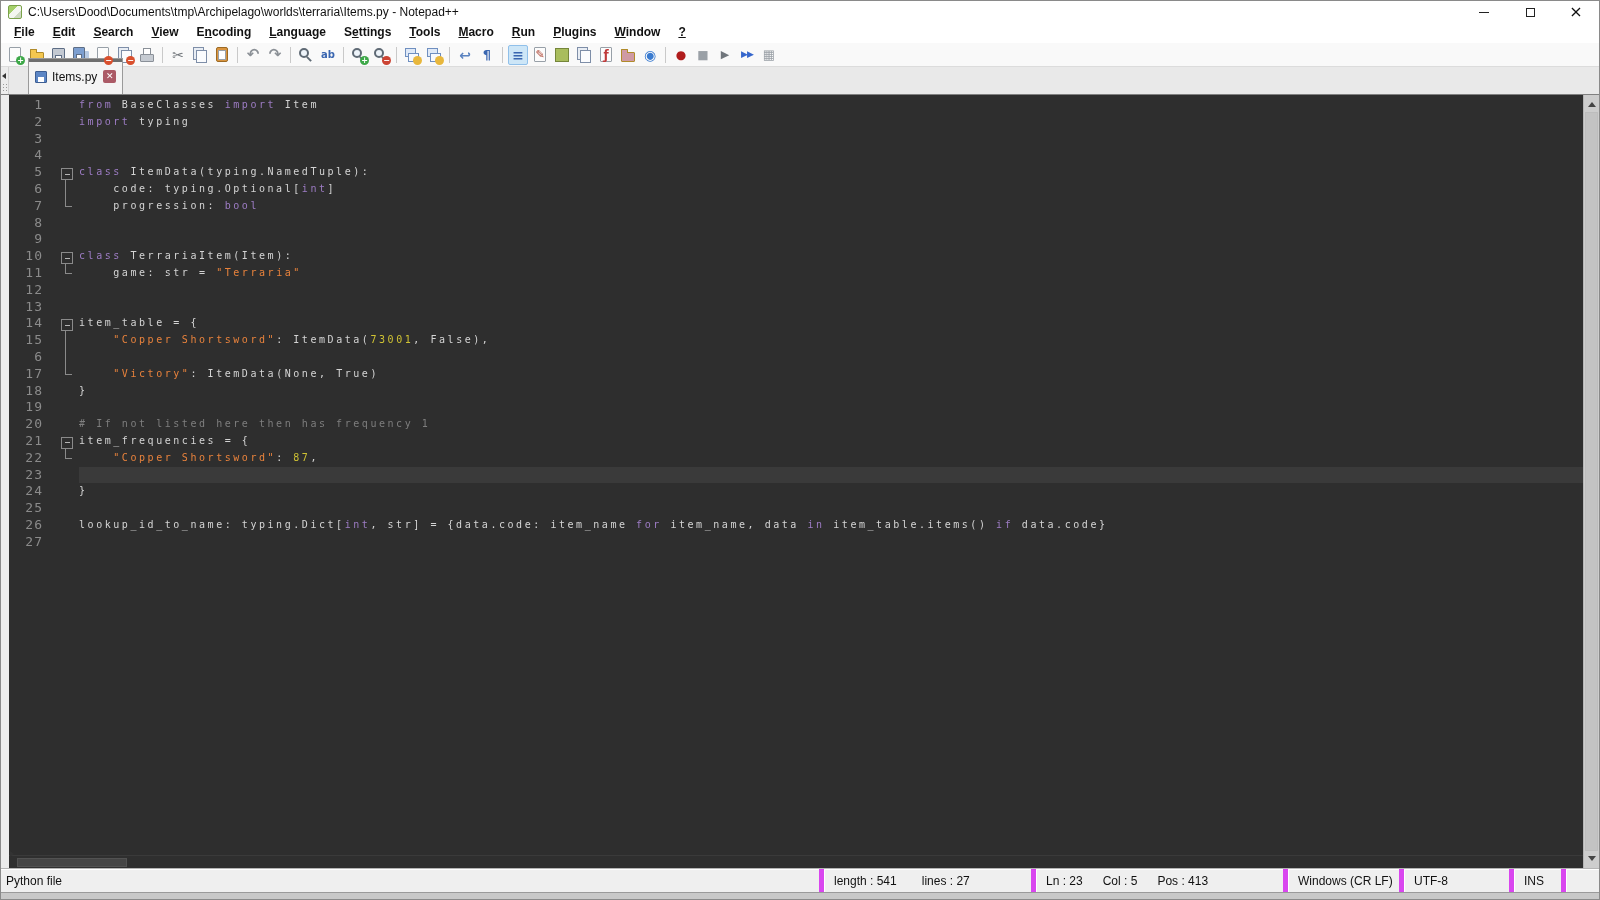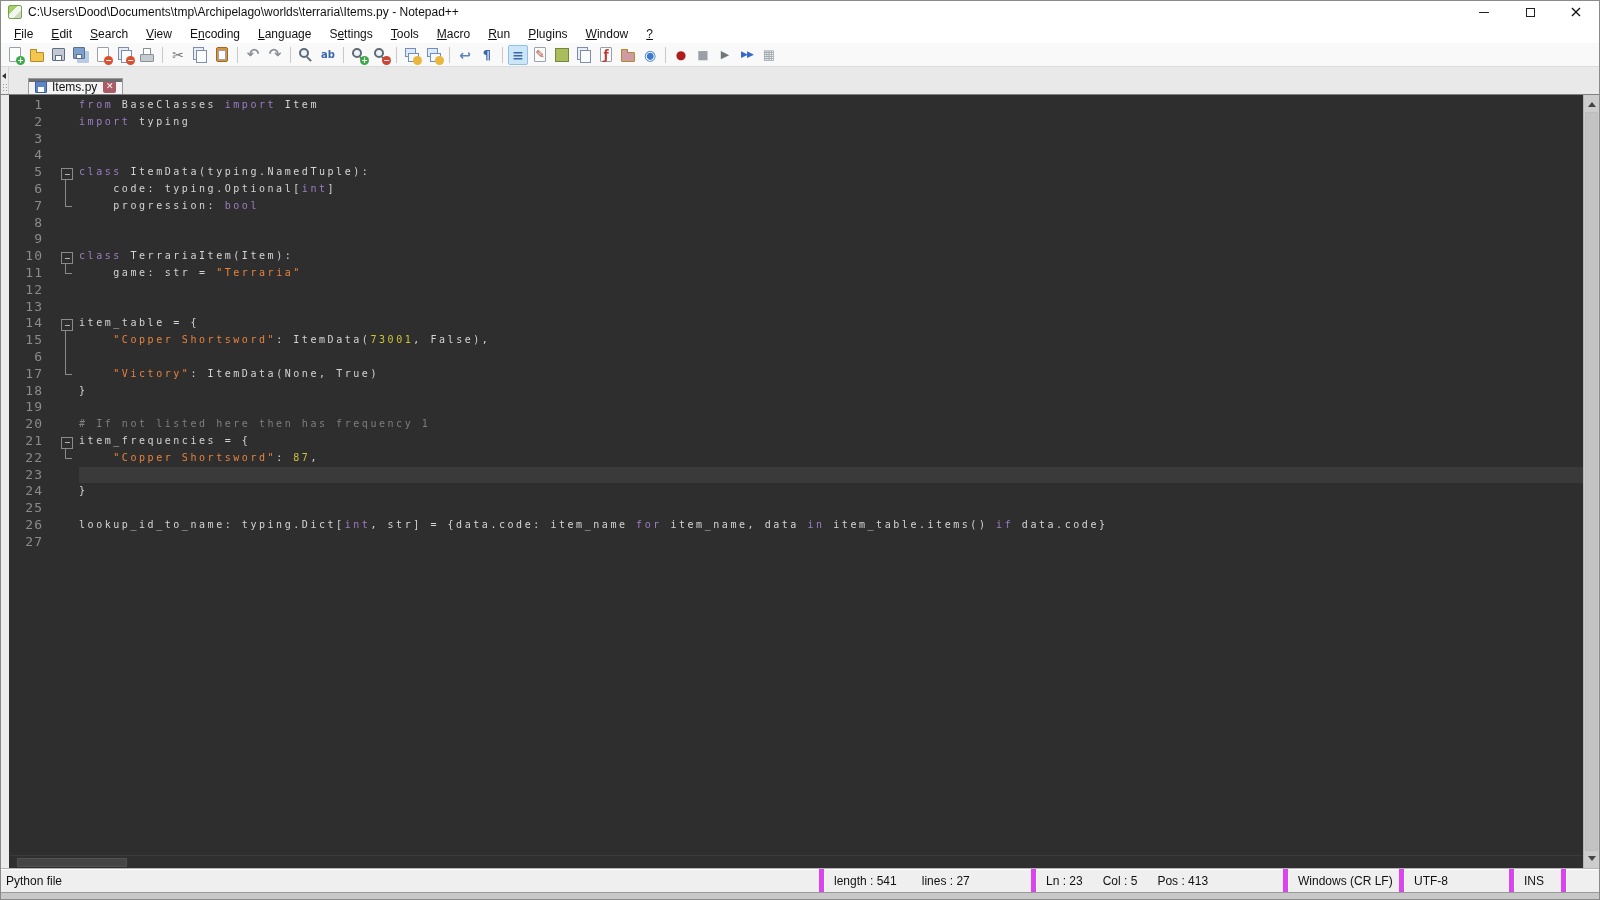--- a/index.html
+++ b/index.html
@@ -13,21 +13,21 @@
               background:linear-gradient(135deg,#a5d06a 0 35%,#f3f6ef 35% 70%,#cdd8c2 70%); flex:none; }
   .title-text { font-size:12px; color:#111; white-space:nowrap; }
   .tb-spacer { flex:1; }
   .winbtn { width:46px; height:22px; display:flex; align-items:center; justify-content:center; flex:none; }
   .glyph-min { width:10px; height:1px; background:#222; }
   .glyph-restore { position:relative; width:9px; height:9px; border:1px solid #222; background:#fff; }
   .glyph-restore::before { content:""; position:absolute; left:2px; top:-4px; width:9px; height:9px; border:1px solid #222; z-index:-1; }
   .glyph-close { font-size:16px; line-height:16px; color:#111; font-family:"DejaVu Sans",sans-serif; }
 
   
-  .menubar { height:20px; background:#fff; display:flex; align-items:flex-end; padding-left:4px; flex:none; }
+  .menubar { height:20px; background:#fff; display:flex; align-items:flex-start; padding-left:4px; flex:none;font-weight:bold; }
   .menu-item { font-size:12px; color:#111; padding:2px 9px; white-space:nowrap; }
   .mn { text-decoration:underline; }
 
   
   .toolbar { height:24px; background:#f9f9f9; border-bottom:1px solid #dcdcdc; display:flex; align-items:center; padding-left:3px; flex:none; }
   .tbi { width:20px; height:20px; margin:0 1px; position:relative; display:flex; align-items:center; justify-content:center; flex:none; }
   .tbi.active { background:#cde6f7; border:1px solid #90c0ea; border-radius:2px; }
   .tb-sep { width:1px; height:16px; background:#c9c9c9; margin:0 4px; flex:none; }
   .tbi::before,.tbi::after { box-sizing:border-box; }
   .t-page::before  { content:""; position:absolute; width:12px; height:15px; left:4px; top:2px; background:#fcfcfc; border:1px solid #98a0a8; border-radius:1px; }
@@ -51,21 +51,21 @@
   .tbi .g { position:relative; z-index:1; font-weight:bold; line-height:1; font-family:"DejaVu Sans",sans-serif; }
   .tbi .badge { position:absolute; right:0; bottom:0; width:9px; height:9px; border-radius:50%; color:#fff;
                 font:bold 8px/9px "DejaVu Sans",sans-serif; text-align:center; z-index:2; background:#c33; }
 
   
   .tabbar { height:27px; background:#e9e9e9; display:flex; align-items:flex-end; flex:none; }
   .strip-top { width:8px; height:27px; background:#ececec; position:relative; flex:none; border-right:1px solid #d2d2d2; }
   .arr-left { position:absolute; left:1px; top:6px; width:0; height:0; border-top:3px solid transparent; border-bottom:3px solid transparent; border-right:4px solid #333; }
   .grip-dots { position:absolute; left:1px; top:16px; width:6px; height:10px;
                background-image:radial-gradient(#9a9a9a 1px, transparent 1px); background-size:3px 3px; }
-  .tab { margin-left:19px; height:16px; background:#f4f4f4; border:1px solid #9a9a9a; border-bottom:none;
+  .tab { margin-left:19px; height:36px; background:#f4f4f4; border:1px solid #9a9a9a; border-bottom:none;
          display:flex; align-items:center; padding:0 6px; position:relative; }
   .tab::before { content:""; position:absolute; left:0; right:0; top:0; height:3px; background:#6e6e6e; }
   .tab-floppy { width:12px; height:12px; background:#5c86c5; border:1px solid #3d5e93; border-radius:1px; position:relative; margin-right:5px; flex:none; }
   .tab-floppy::after { content:""; position:absolute; width:6px; height:5px; left:2px; bottom:0; background:#fff; }
   .tab-label { font-size:12px; color:#111; white-space:nowrap; }
   .tab-close { width:13px; height:13px; margin-left:6px; background:#ab5a66; border-radius:2px; color:#fff;
                font:bold 9px/13px "DejaVu Sans",sans-serif; text-align:center; flex:none; }
 
   
   .main { flex:1; display:flex; border-top:1px solid #808080; min-height:0; }

